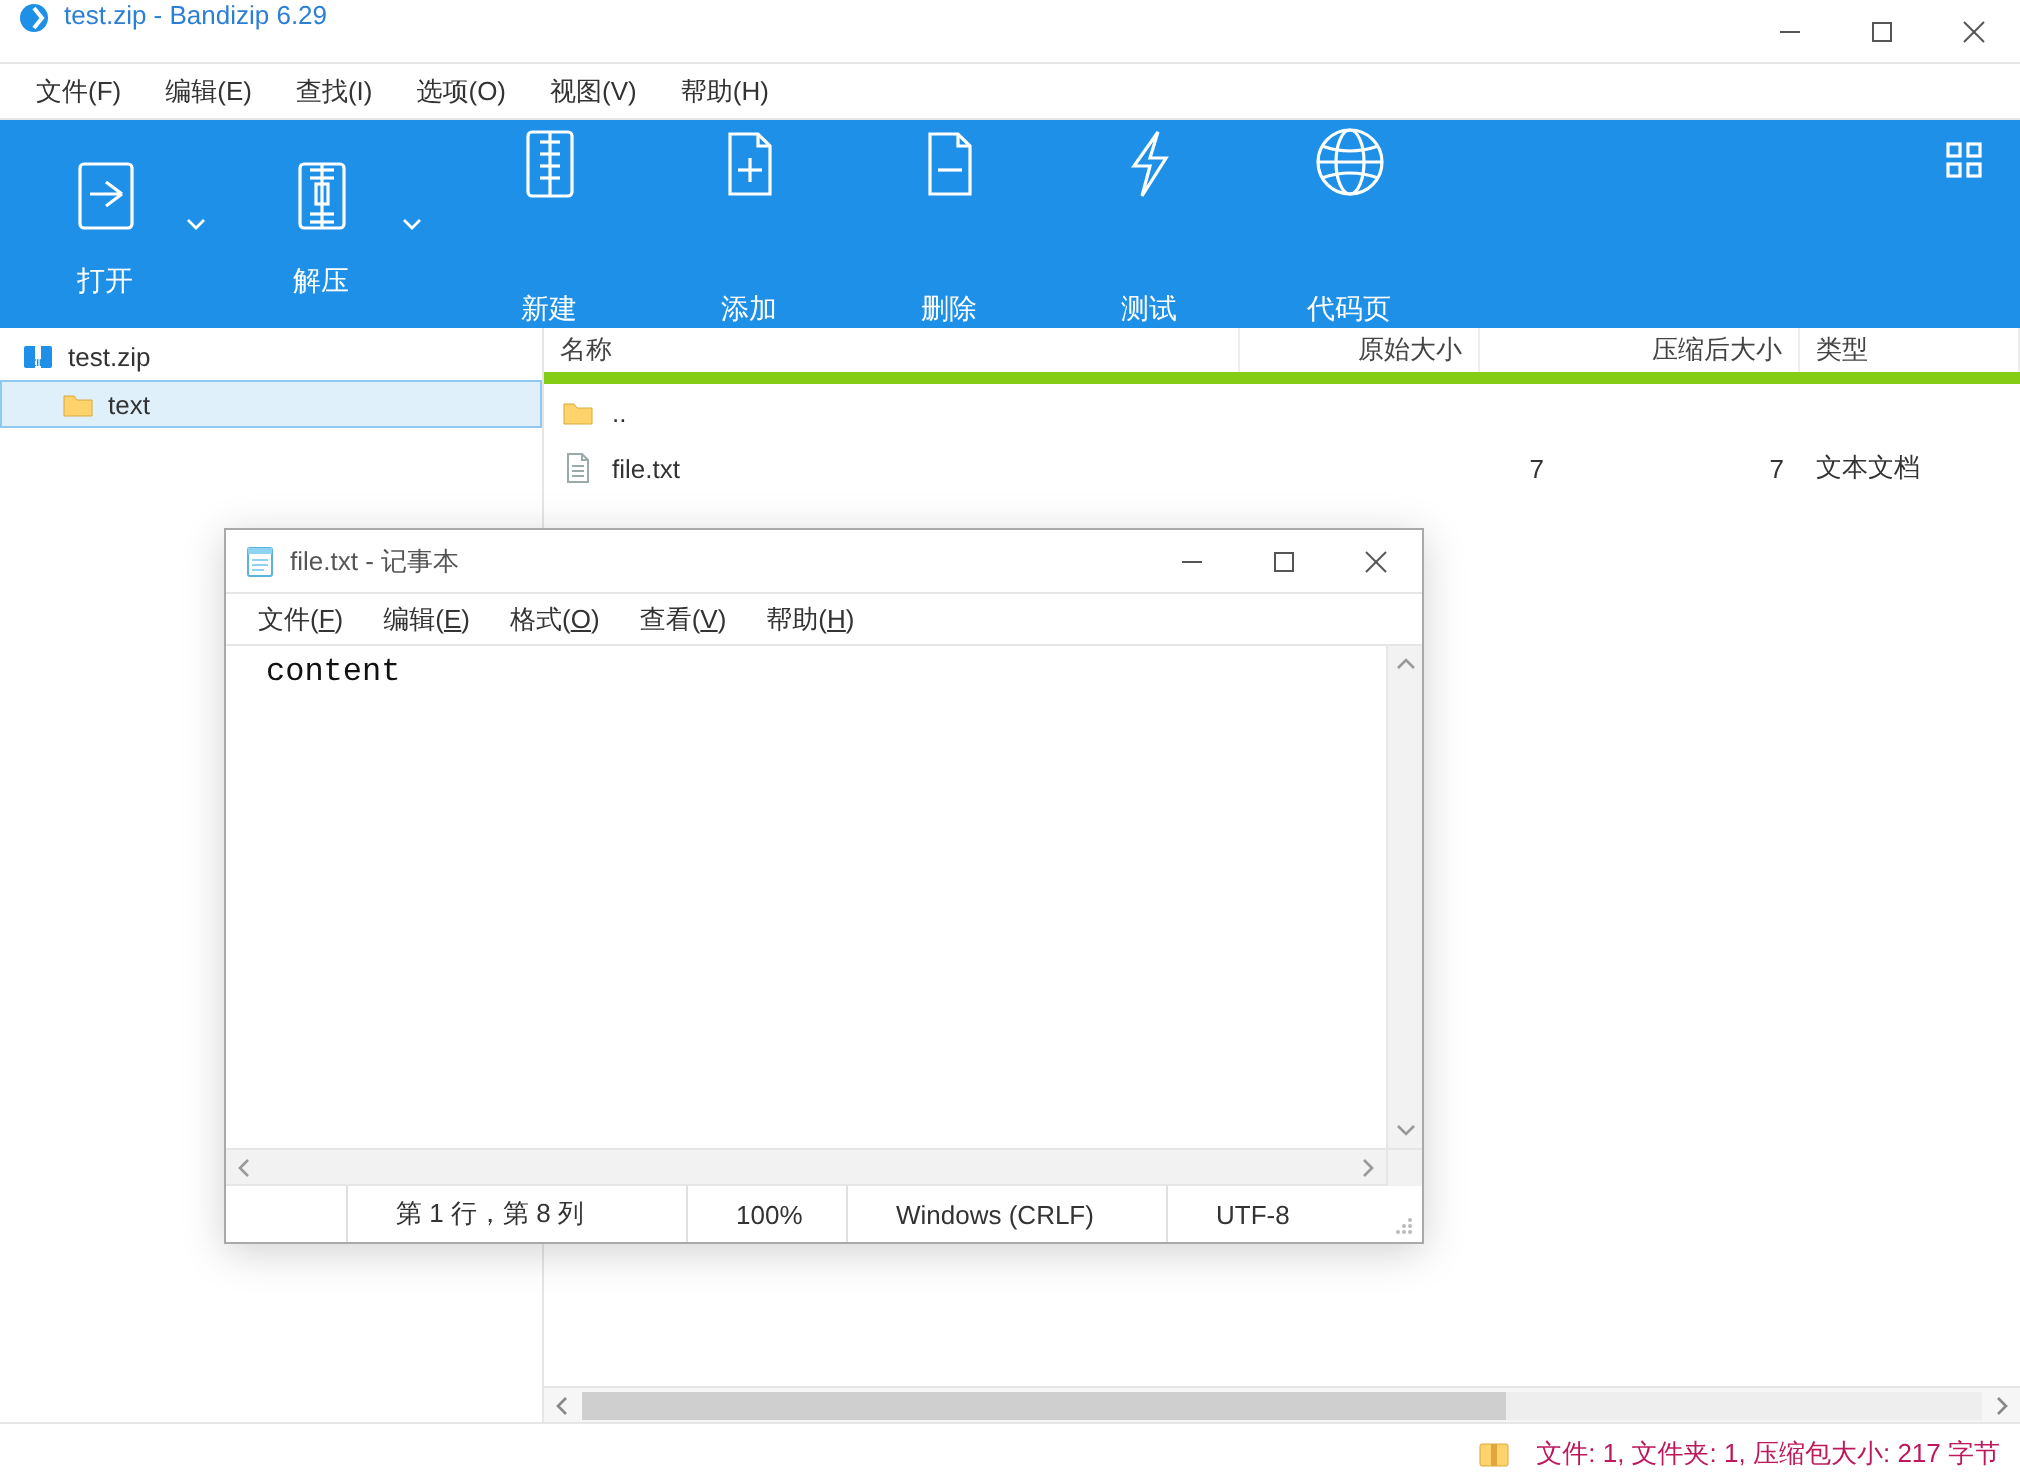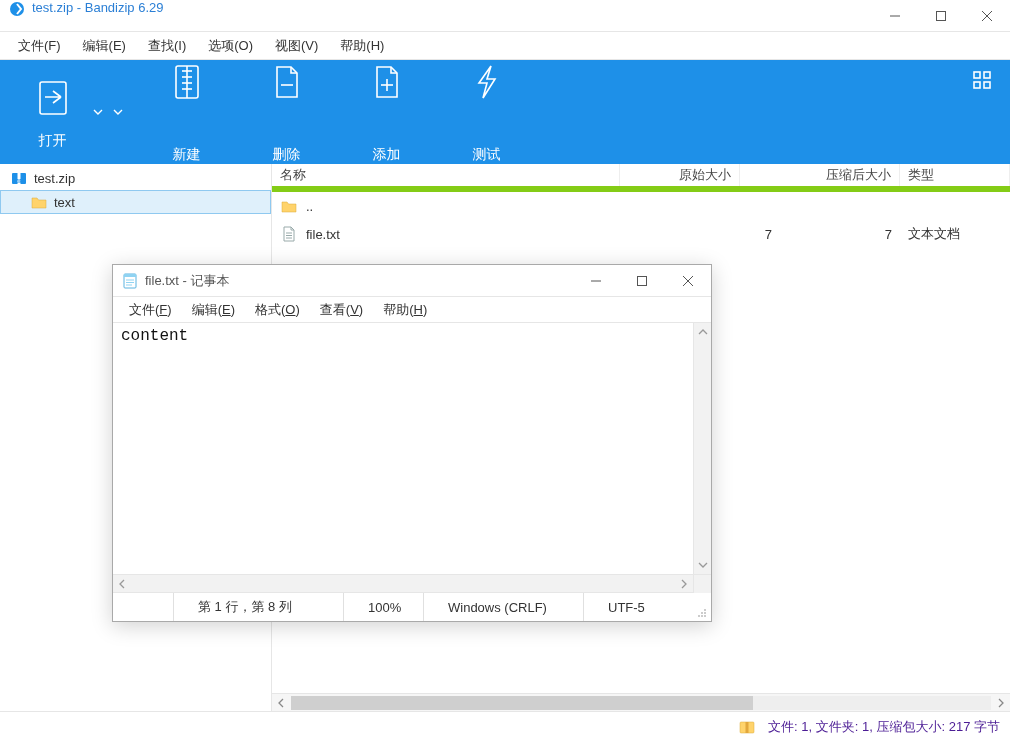--- a/index.html
+++ b/index.html
@@ -124,21 +124,21 @@
   }
   .hscroll-btn {
     width:18px; height:18px; display:flex; align-items:center; justify-content:center; color:#777;
   }
   .hscroll-track { flex:1; height:14px; background:#eee; margin:0 1px; position:relative; }
   .hscroll-thumb { position:absolute; left:0; top:0; height:14px; width:66%; background:#cfcfcf; }
 
   
   .statusbar {
     height:30px; display:flex; align-items:center;
-    font-size:13px; color:#4c1d95;
+    font-size:13px; color:#be185d;
     padding:0 10px;
     background:#fff;
   }
   .statusbar .spacer { flex:1; }
   .statusbar .sb-icon { width:18px; height:18px; margin-right:12px; display:flex; align-items:center; justify-content:center; }
 
   
   .notepad-window {
     position:absolute;
     left:112px; top:264px;
@@ -163,21 +163,21 @@
     border-bottom:1px solid #e6e6e6;
   }
   .np-menubar .m { padding:3px 8px; }
   .np-menubar .m u { text-decoration:underline; }
 
   .np-body {
     flex:1; display:flex;
     border-bottom:1px solid #e6e6e6;
   }
   .np-text {
-    flex:1; padding:4px 8px; font-size:16px; font-family:Consolas, "Courier New", monospace; color:#111;
+    flex:1; padding:4px 20px; font-size:16px; font-family:Consolas, "Courier New", monospace; color:#111;
     overflow:hidden;
   }
   .np-vscroll {
     width:18px; background:#f2f2f2; border-left:1px solid #e6e6e6;
     display:flex; flex-direction:column;
   }
   .np-vscroll .s-btn { height:18px; display:flex; align-items:center; justify-content:center; color:#888; }
   .np-vscroll .s-track { flex:1; }
 
   .np-hscroll {
@@ -246,20 +246,34 @@
           <rect x="7" y="5" width="26" height="32" rx="2"></rect>
           <path d="M20 14 L28 20 M28 20 L20 26 M12 20 H28"></path>
         </svg>
       </span>
       <span class="label">打开</span>
     </div>
     <div class="tb-drop">
       <svg width="10" height="10" viewBox="0 0 10 10">
           <path d="M1 3 L5 7 L9 3" fill="none" stroke="#fff" stroke-width="1.4"></path>
         </svg>
+    </div>
+    <div class="tb-btn">
+      <span class="icon">
+        <svg width="40" height="40" viewBox="0 0 40 40" fill="none" stroke="#fff" stroke-width="1.6">
+          <rect x="9" y="5" width="22" height="32" rx="2"></rect>
+          <line x1="20" y1="5" x2="20" y2="37"></line>
+          <rect x="17" y="15" width="6" height="10"></rect>
+          <line x1="14" y1="8" x2="26" y2="8"></line>
+            <line x1="14" y1="12" x2="26" y2="12"></line>
+          <line x1="14" y1="30" x2="26" y2="30"></line>
+            <line x1="14" y1="34" x2="26" y2="34"></line>
+        </svg>
+      </span>
+      <span class="label">解压</span>
     </div>
     <div class="tb-drop">
       <svg width="10" height="10" viewBox="0 0 10 10">
           <path d="M1 3 L5 7 L9 3" fill="none" stroke="#fff" stroke-width="1.4"></path>
         </svg>
     </div>
   </div>
 
   <div class="tb-btn wide">
     <span class="icon">
@@ -272,43 +286,55 @@
           <line x1="15" y1="28" x2="25" y2="28"></line>
       </svg>
     </span>
     <span class="label">新建</span>
   </div>
   <div class="tb-btn wide">
     <span class="icon">
       <svg width="40" height="40" viewBox="0 0 40 40" fill="none" stroke="#fff" stroke-width="1.6">
         <path d="M10 6 H24 L30 12 V36 H10 Z"></path>
         <path d="M24 6 V12 H30"></path>
-        <line x1="14" y1="24" x2="26" y2="24"></line>
+        <line x1="20" y1="18" x2="20" y2="30"></line>
+          <line x1="14" y1="24" x2="26" y2="24"></line>
       </svg>
     </span>
-    <span class="label">删除</span>
+    <span class="label">添加</span>
   </div>
   <div class="tb-btn wide">
     <span class="icon">
       <svg width="40" height="40" viewBox="0 0 40 40" fill="none" stroke="#fff" stroke-width="1.6">
         <path d="M10 6 H24 L30 12 V36 H10 Z"></path>
         <path d="M24 6 V12 H30"></path>
-        <line x1="20" y1="18" x2="20" y2="30"></line>
-          <line x1="14" y1="24" x2="26" y2="24"></line>
+        <line x1="14" y1="24" x2="26" y2="24"></line>
       </svg>
     </span>
-    <span class="label">添加</span>
+    <span class="label">删除</span>
   </div>
   <div class="tb-btn wide">
     <span class="icon">
       <svg width="40" height="40" viewBox="0 0 40 40" fill="none" stroke="#fff" stroke-width="1.6">
         <path d="M24 5 L12 22 H20 L16 37 L28 18 H20 Z"></path>
       </svg>
     </span>
     <span class="label">测试</span>
+  </div>
+  <div class="tb-btn wide">
+    <span class="icon">
+      <svg width="40" height="40" viewBox="0 0 40 40" fill="none" stroke="#fff" stroke-width="1.6">
+        <circle cx="20" cy="20" r="16"></circle>
+        <ellipse cx="20" cy="20" rx="7" ry="16"></ellipse>
+        <line x1="4" y1="20" x2="36" y2="20"></line>
+        <path d="M6 12 Q20 17 34 12"></path>
+        <path d="M6 28 Q20 23 34 28"></path>
+      </svg>
+    </span>
+    <span class="label">代码页</span>
   </div>
 
   <div class="right-corner">
     <svg width="22" height="22" viewBox="0 0 22 22" fill="none" stroke="#fff" stroke-width="1.6">
       <rect x="2" y="2" width="6" height="6"></rect>
         <rect x="12" y="2" width="6" height="6"></rect>
       <rect x="2" y="12" width="6" height="6"></rect>
         <rect x="12" y="12" width="6" height="6"></rect>
     </svg>
   </div>
@@ -476,21 +502,21 @@
         </svg>
     </div>
     <div class="corner"></div>
   </div>
 
   <div class="np-status">
     <div class="seg first"></div>
     <div class="seg pos">第 1 行，第 8 列</div>
     <div class="seg zoom">100%</div>
     <div class="seg eol">Windows (CRLF)</div>
-    <div class="seg enc">UTF-5</div>
+    <div class="seg enc">UTF-8</div>
     <div class="grip">
       <svg width="12" height="12" viewBox="0 0 12 12">
         <circle cx="10" cy="10" r="1" fill="#bbb"></circle>
           <circle cx="7" cy="10" r="1" fill="#bbb"></circle>
           <circle cx="4" cy="10" r="1" fill="#bbb"></circle>
         <circle cx="10" cy="7" r="1" fill="#bbb"></circle>
           <circle cx="7" cy="7" r="1" fill="#bbb"></circle>
         <circle cx="10" cy="4" r="1" fill="#bbb"></circle>
       </svg>
     </div>

